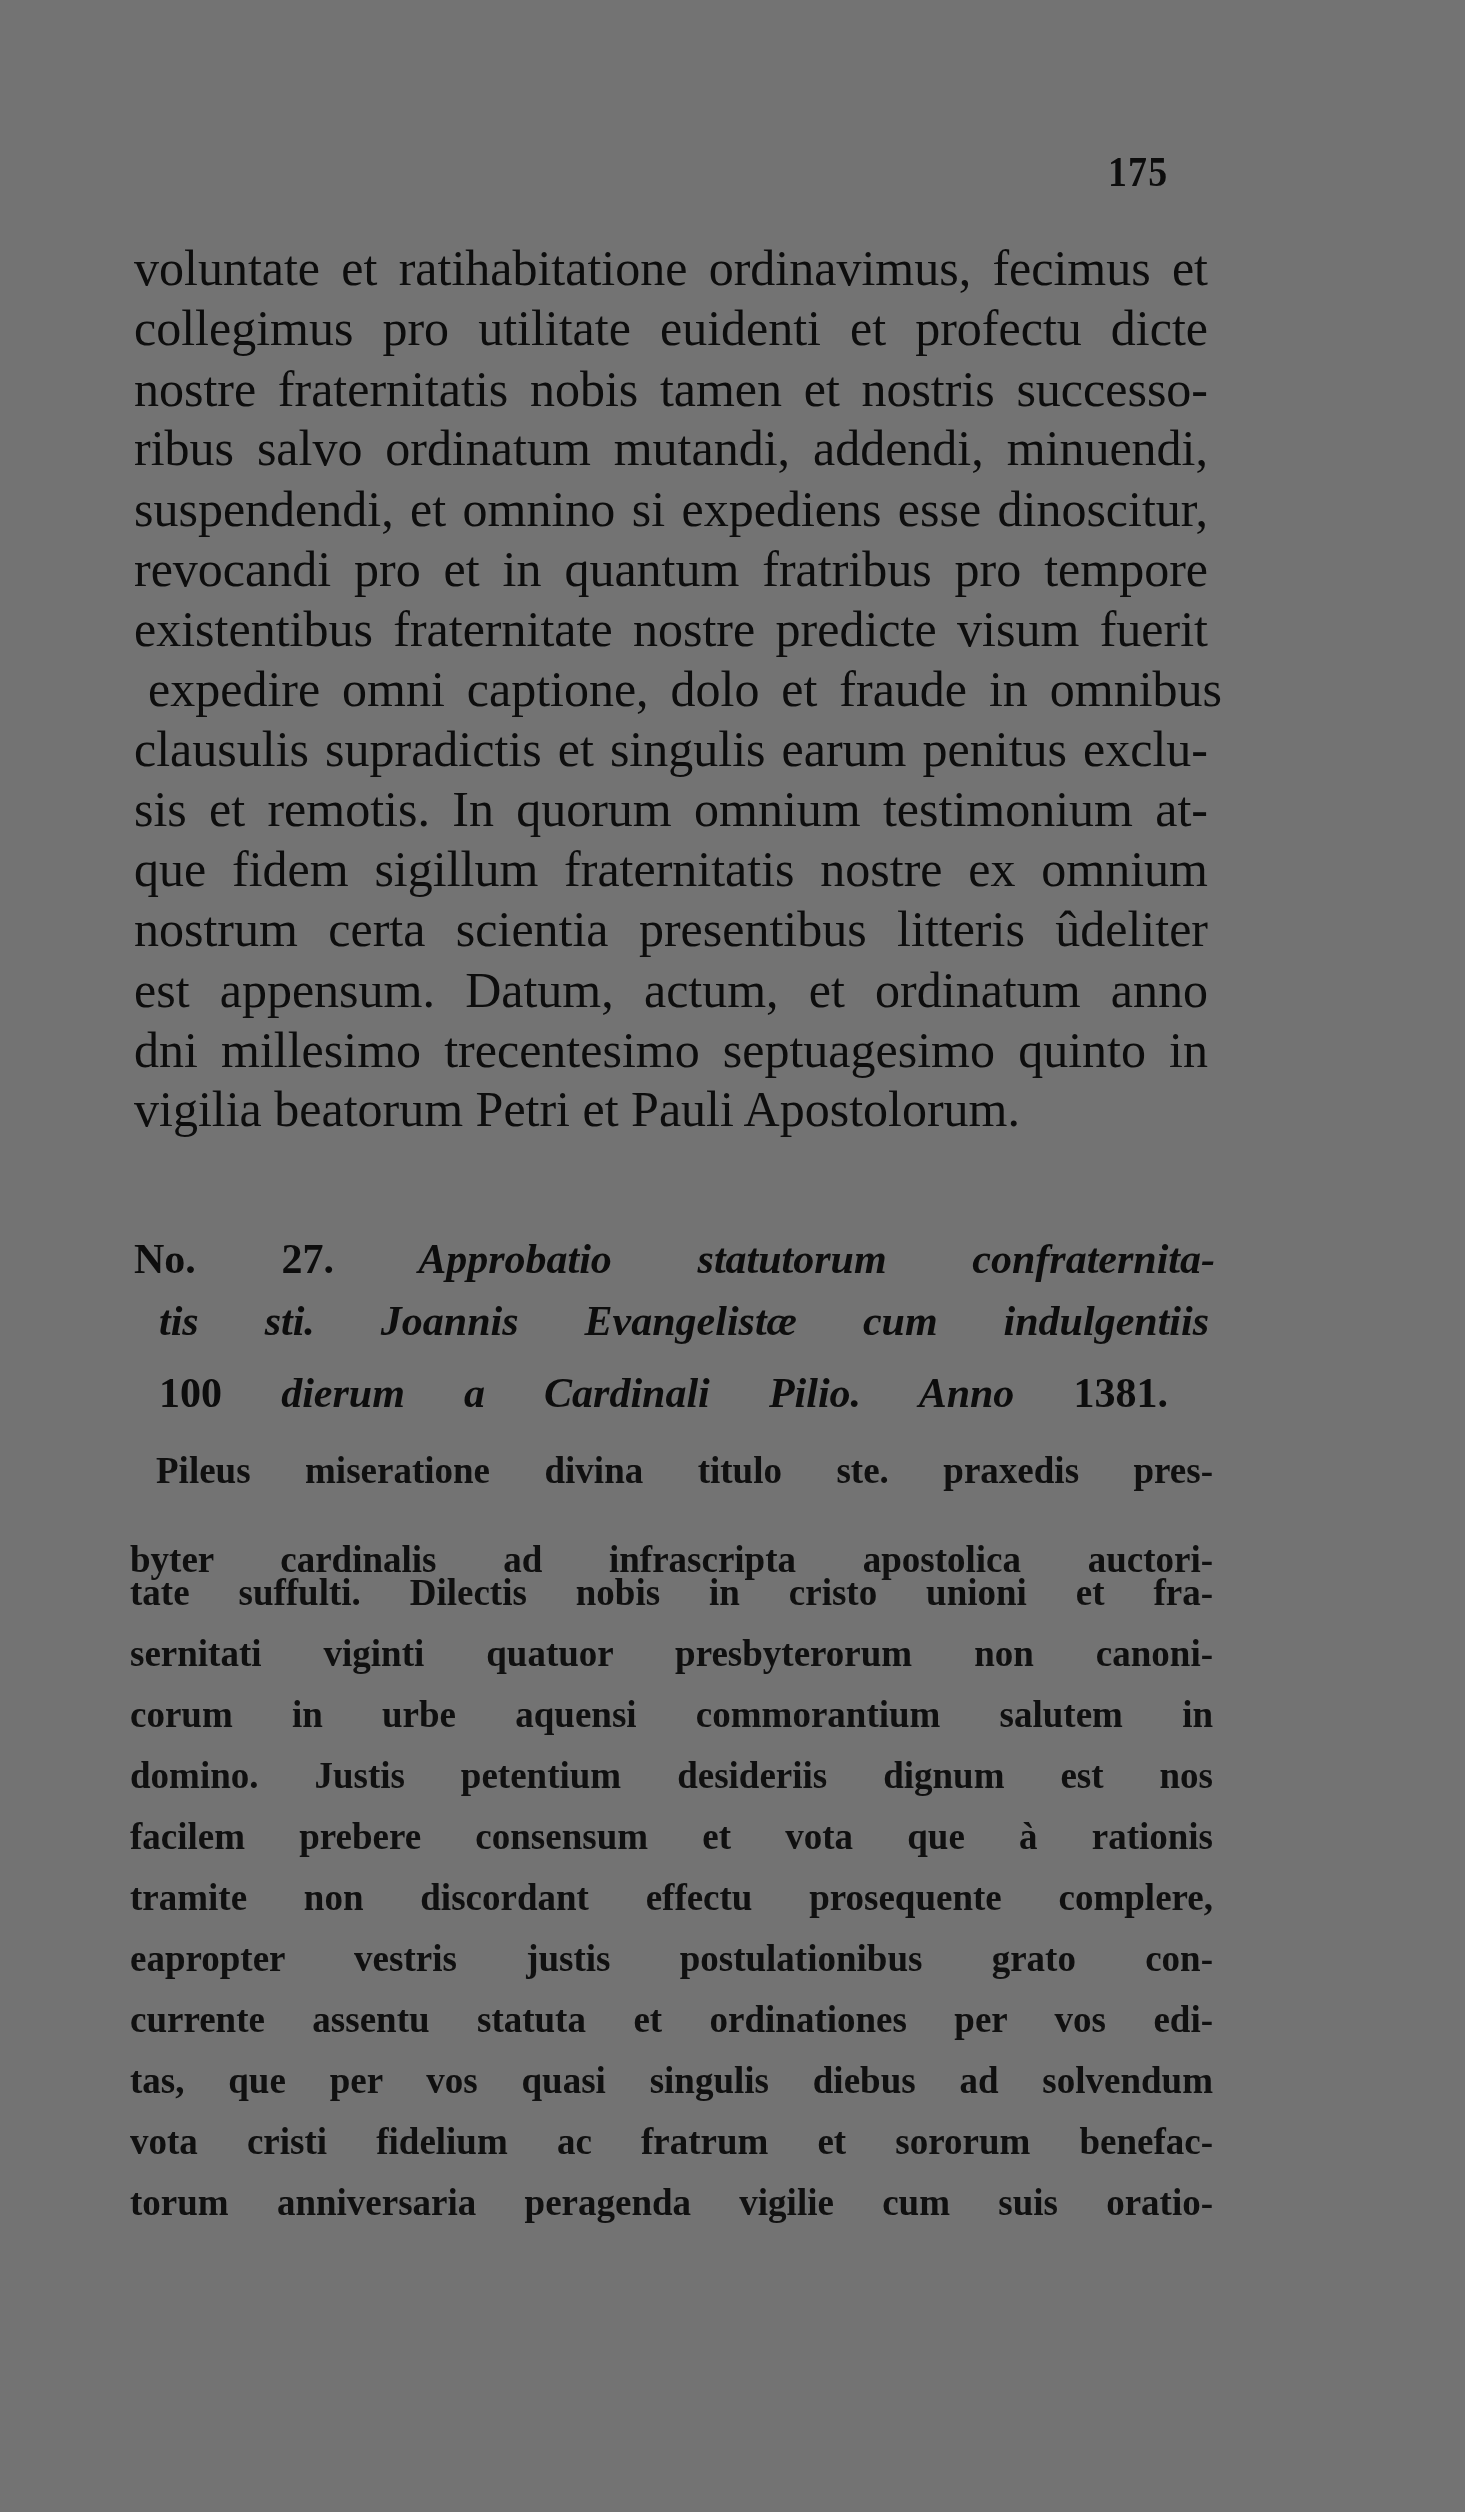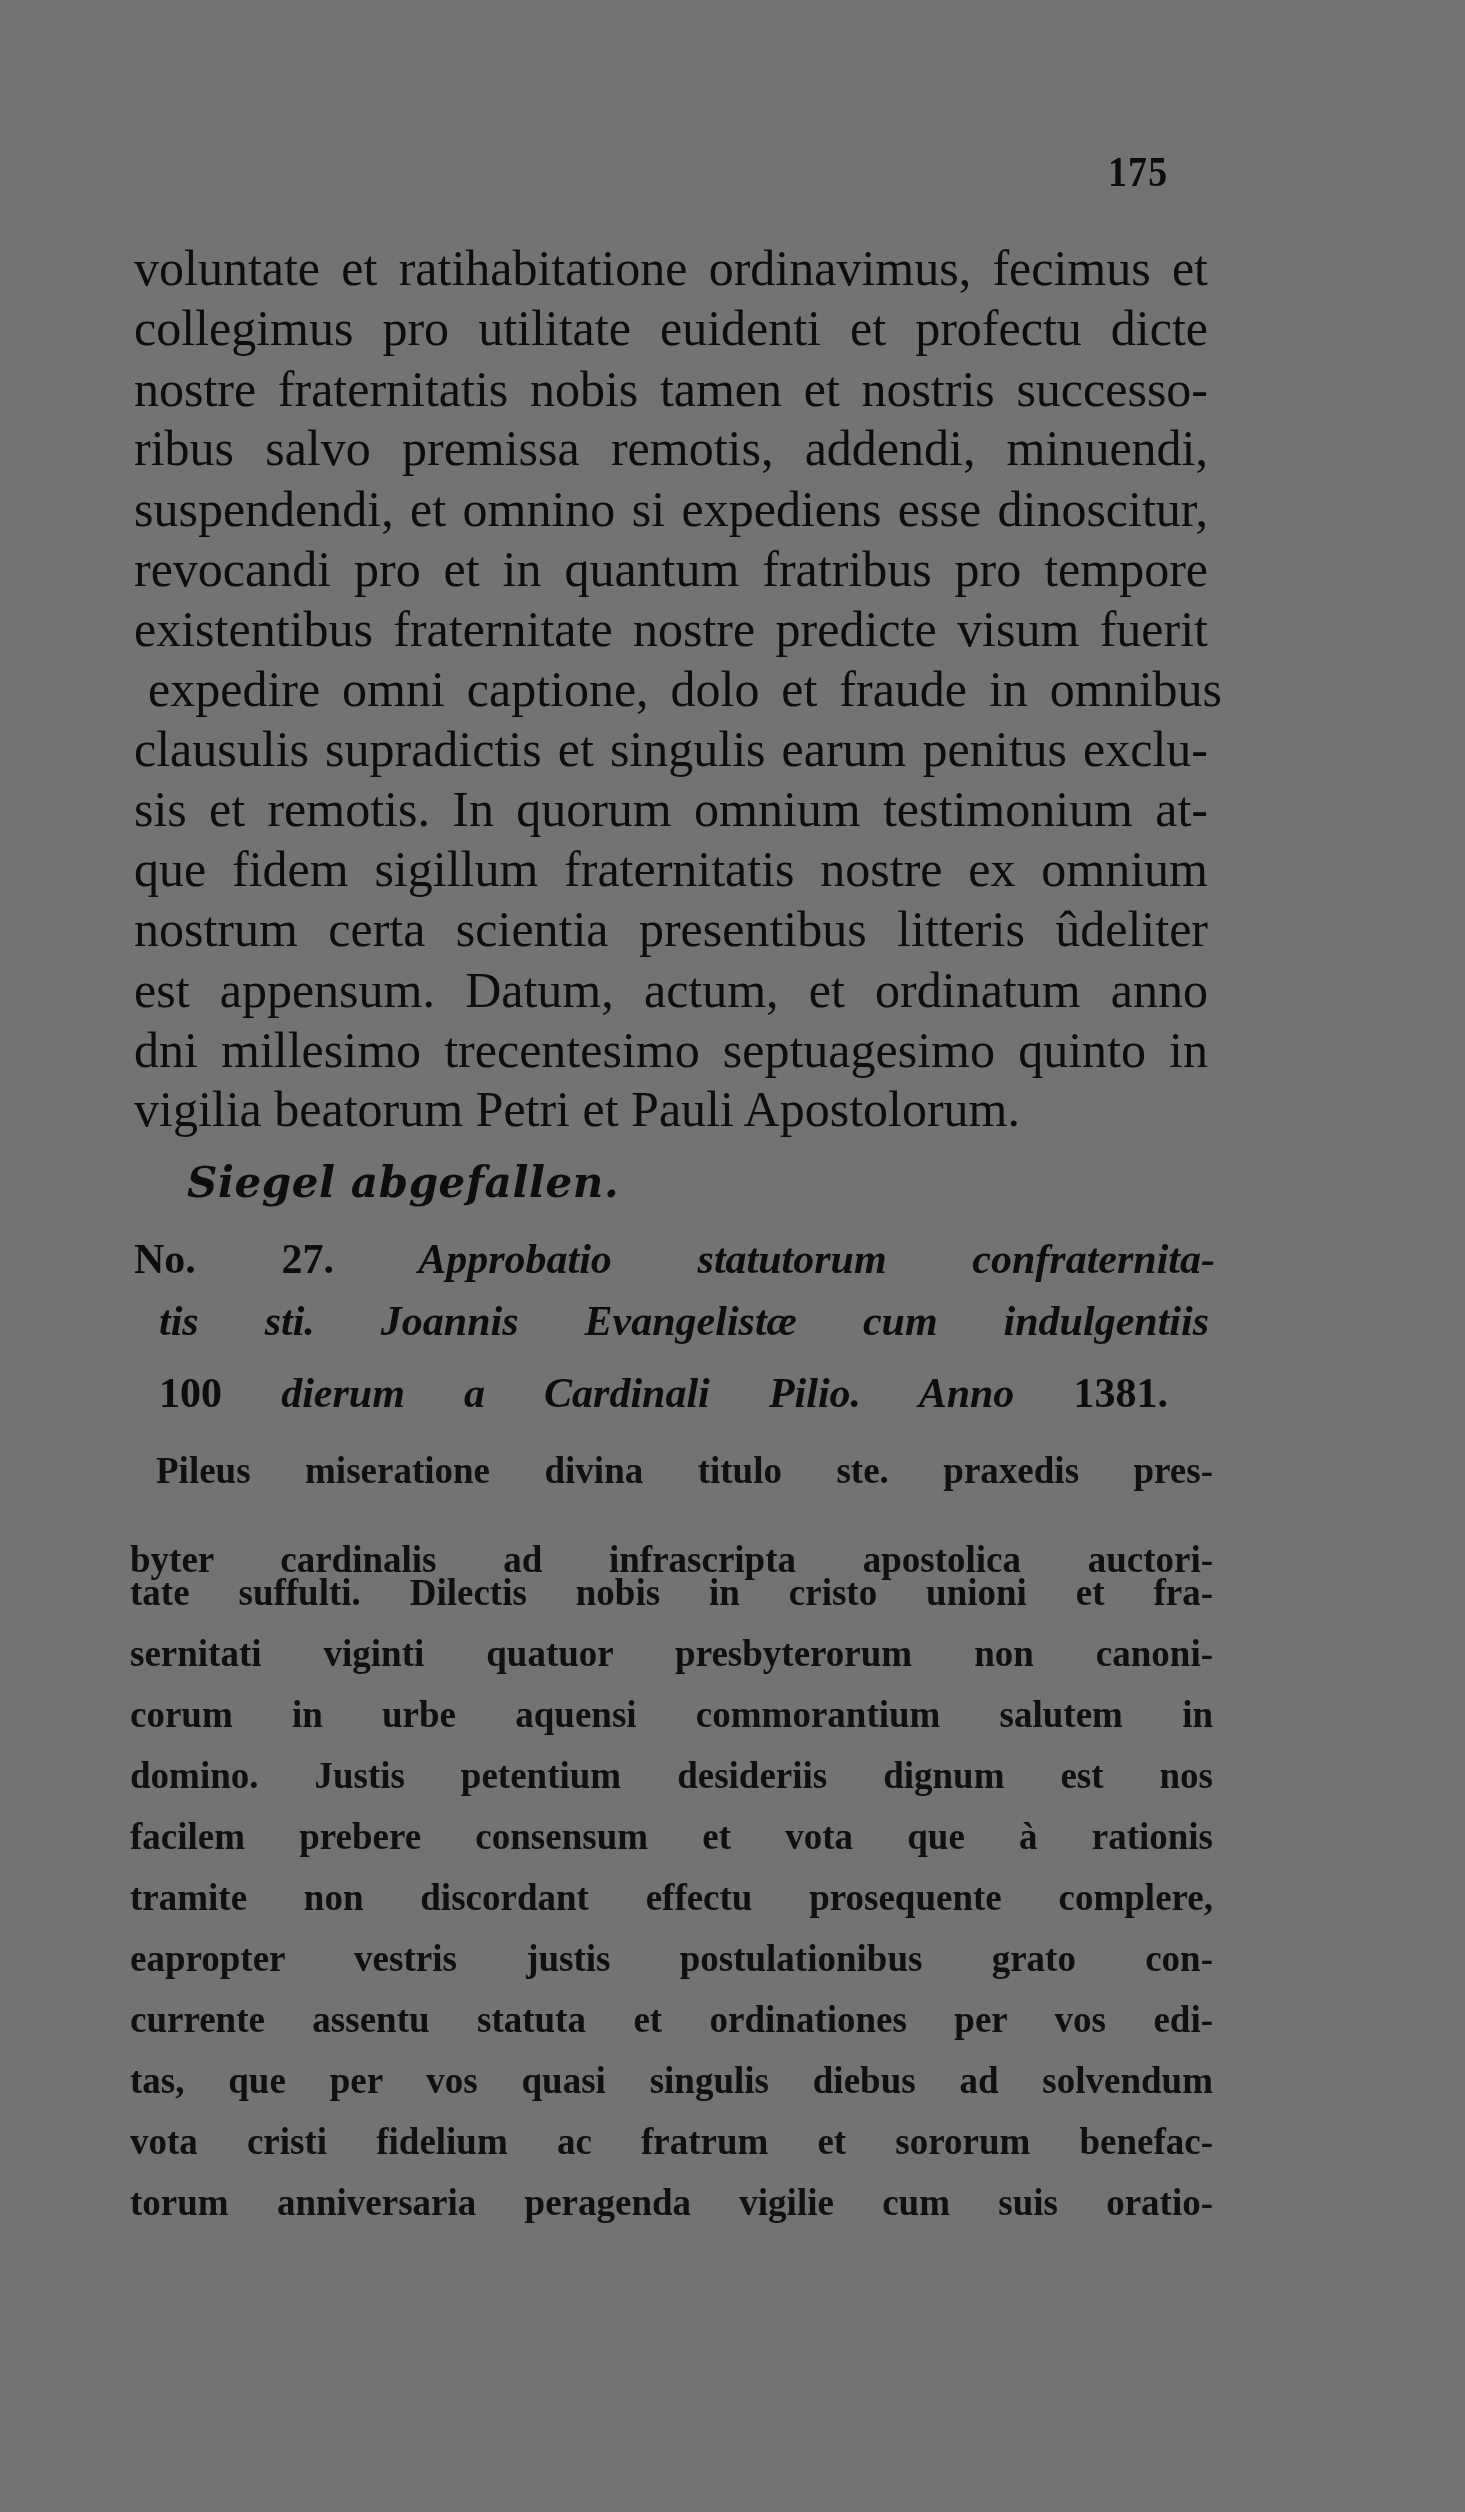--- a/index.html
+++ b/index.html
@@ -88,35 +88,34 @@
 <body>
 
 <div class="page">
 
   <div class="page-number">175</div>
 
   <div class="p1">
     <div class="line" style="left:134px; width:1074px; top:243px;">voluntate et ratihabitatione ordinavimus, fecimus et</div>
     <div class="line" style="left:134px; width:1074px; top:303px;">collegimus pro utilitate euidenti et profectu dicte</div>
     <div class="line" style="left:134px; width:1074px; top:364px;">nostre fraternitatis nobis tamen et nostris successo-</div>
-    <div class="line" style="left:134px; width:1074px; top:423px;">ribus salvo premissa remotis, addendi, minuendi,</div>
+    <div class="line" style="left:134px; width:1074px; top:423px;">ribus salvo ordinatum mutandi, addendi, minuendi,</div>
     <div class="line" style="left:134px; width:1074px; top:484px;">suspendendi, et omnino si expediens esse dinoscitur,</div>
     <div class="line" style="left:134px; width:1074px; top:544px;">revocandi pro et in quantum fratribus pro tempore</div>
     <div class="line" style="left:134px; width:1074px; top:604px;">existentibus fraternitate nostre predicte visum fuerit</div>
     <div class="line" style="left:148px; width:1074px; top:664px;">expedire omni captione, dolo et fraude in omnibus</div>
     <div class="line" style="left:134px; width:1074px; top:724px;">clausulis supradictis et singulis earum penitus exclu-</div>
     <div class="line" style="left:134px; width:1074px; top:784px;">sis et remotis. In quorum omnium testimonium at-</div>
     <div class="line" style="left:134px; width:1074px; top:844px;">que fidem sigillum fraternitatis nostre ex omnium</div>
     <div class="line" style="left:134px; width:1074px; top:904px;">nostrum certa scientia presentibus litteris ûdeliter</div>
     <div class="line" style="left:134px; width:1074px; top:965px;">est appensum. Datum, actum, et ordinatum anno</div>
     <div class="line" style="left:134px; width:1074px; top:1025px;">dni millesimo trecentesimo septuagesimo quinto in</div>
     <div class="line" style="left:134px; width:813px; top:1084px; text-align-last:auto; text-align:left;">vigilia beatorum Petri et Pauli Apostolorum.</div>
   </div>
 
-  <div class="siegel">Siegel abgefallen.</div>
 
   <div class="heading">
     <div class="line" style="left:134px; width:1081px; top:1231px;">
       <span class="num">No. 27.</span>
       <span>Approbatio statutorum confraternita-</span>
     </div>
     <div class="line" style="left:159px; width:1050px; top:1293px;">tis sti. Joannis Evangelistæ cum indulgentiis</div>
     <div class="line last" style="left:159px; width:1009px; top:1365px; text-align:justify; text-align-last:justify;">
       <span class="num">100</span>
       <span>dierum a Cardinali Pilio. Anno</span>

